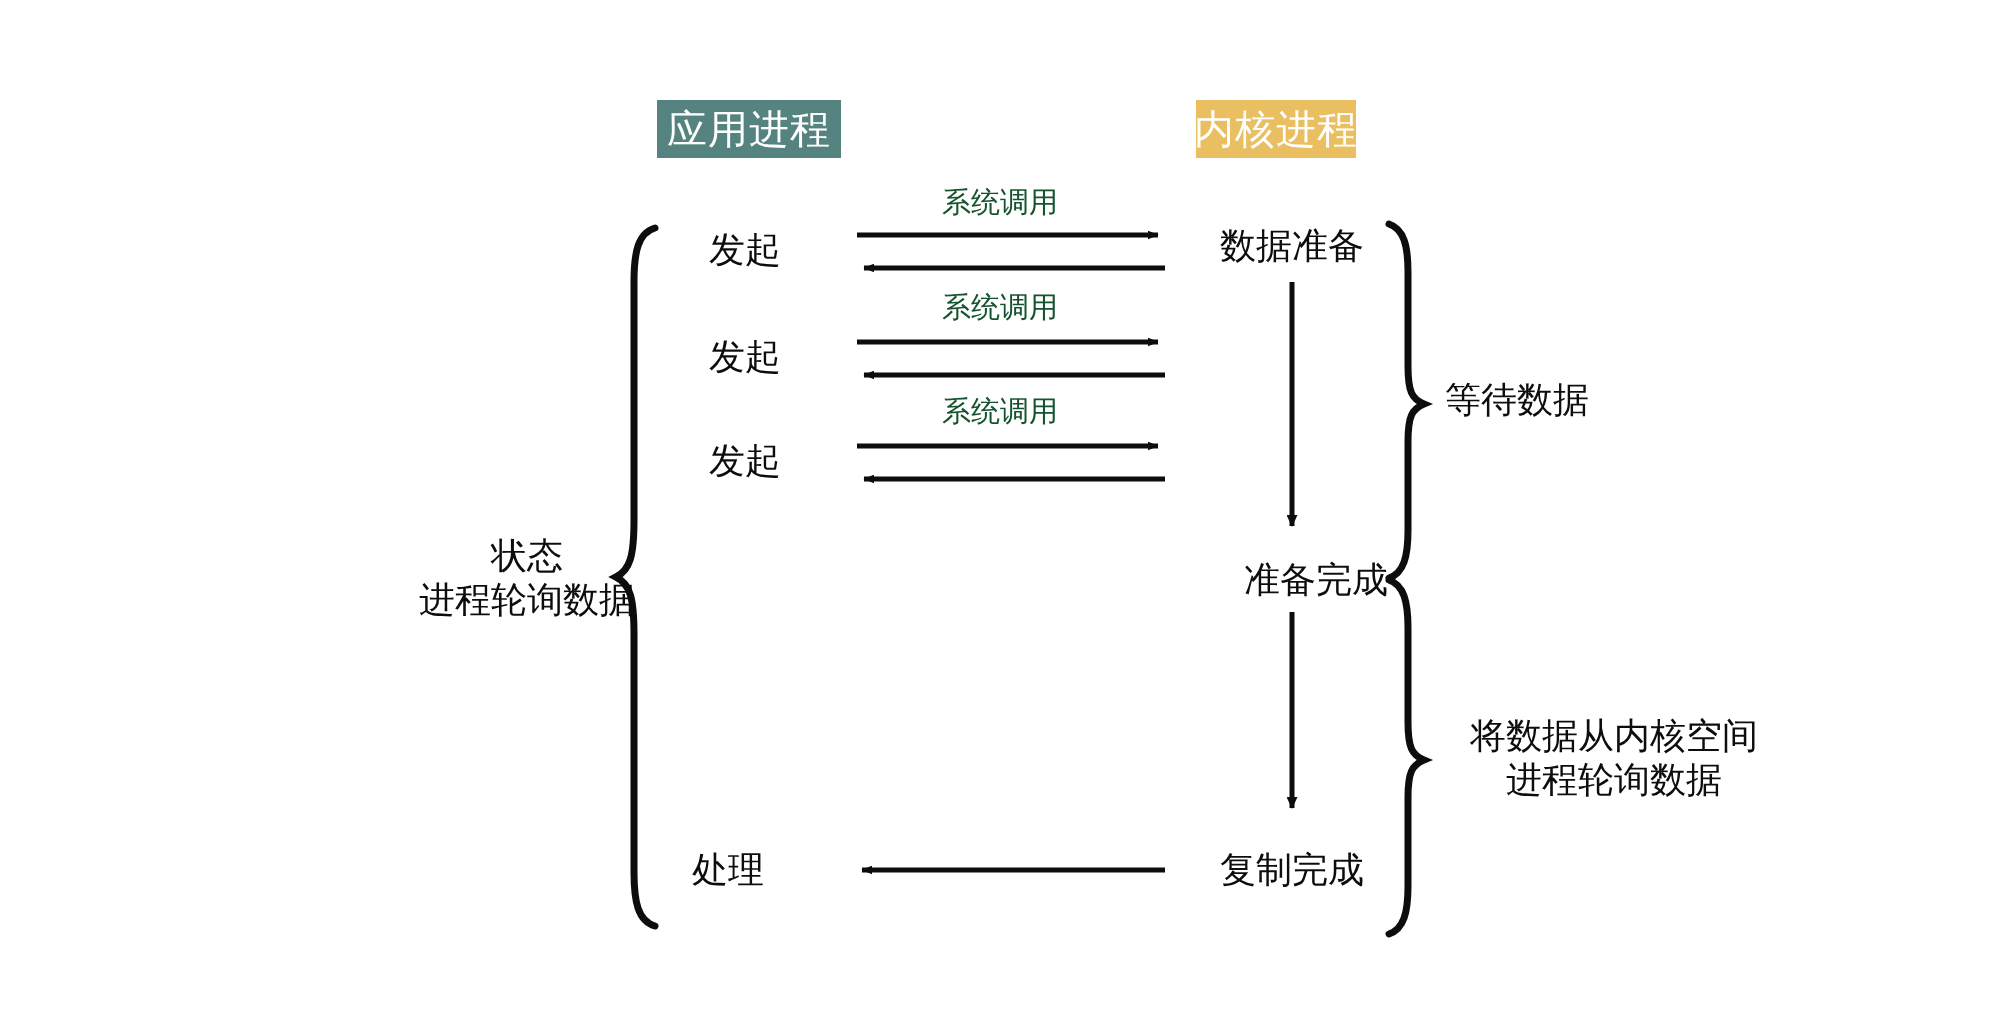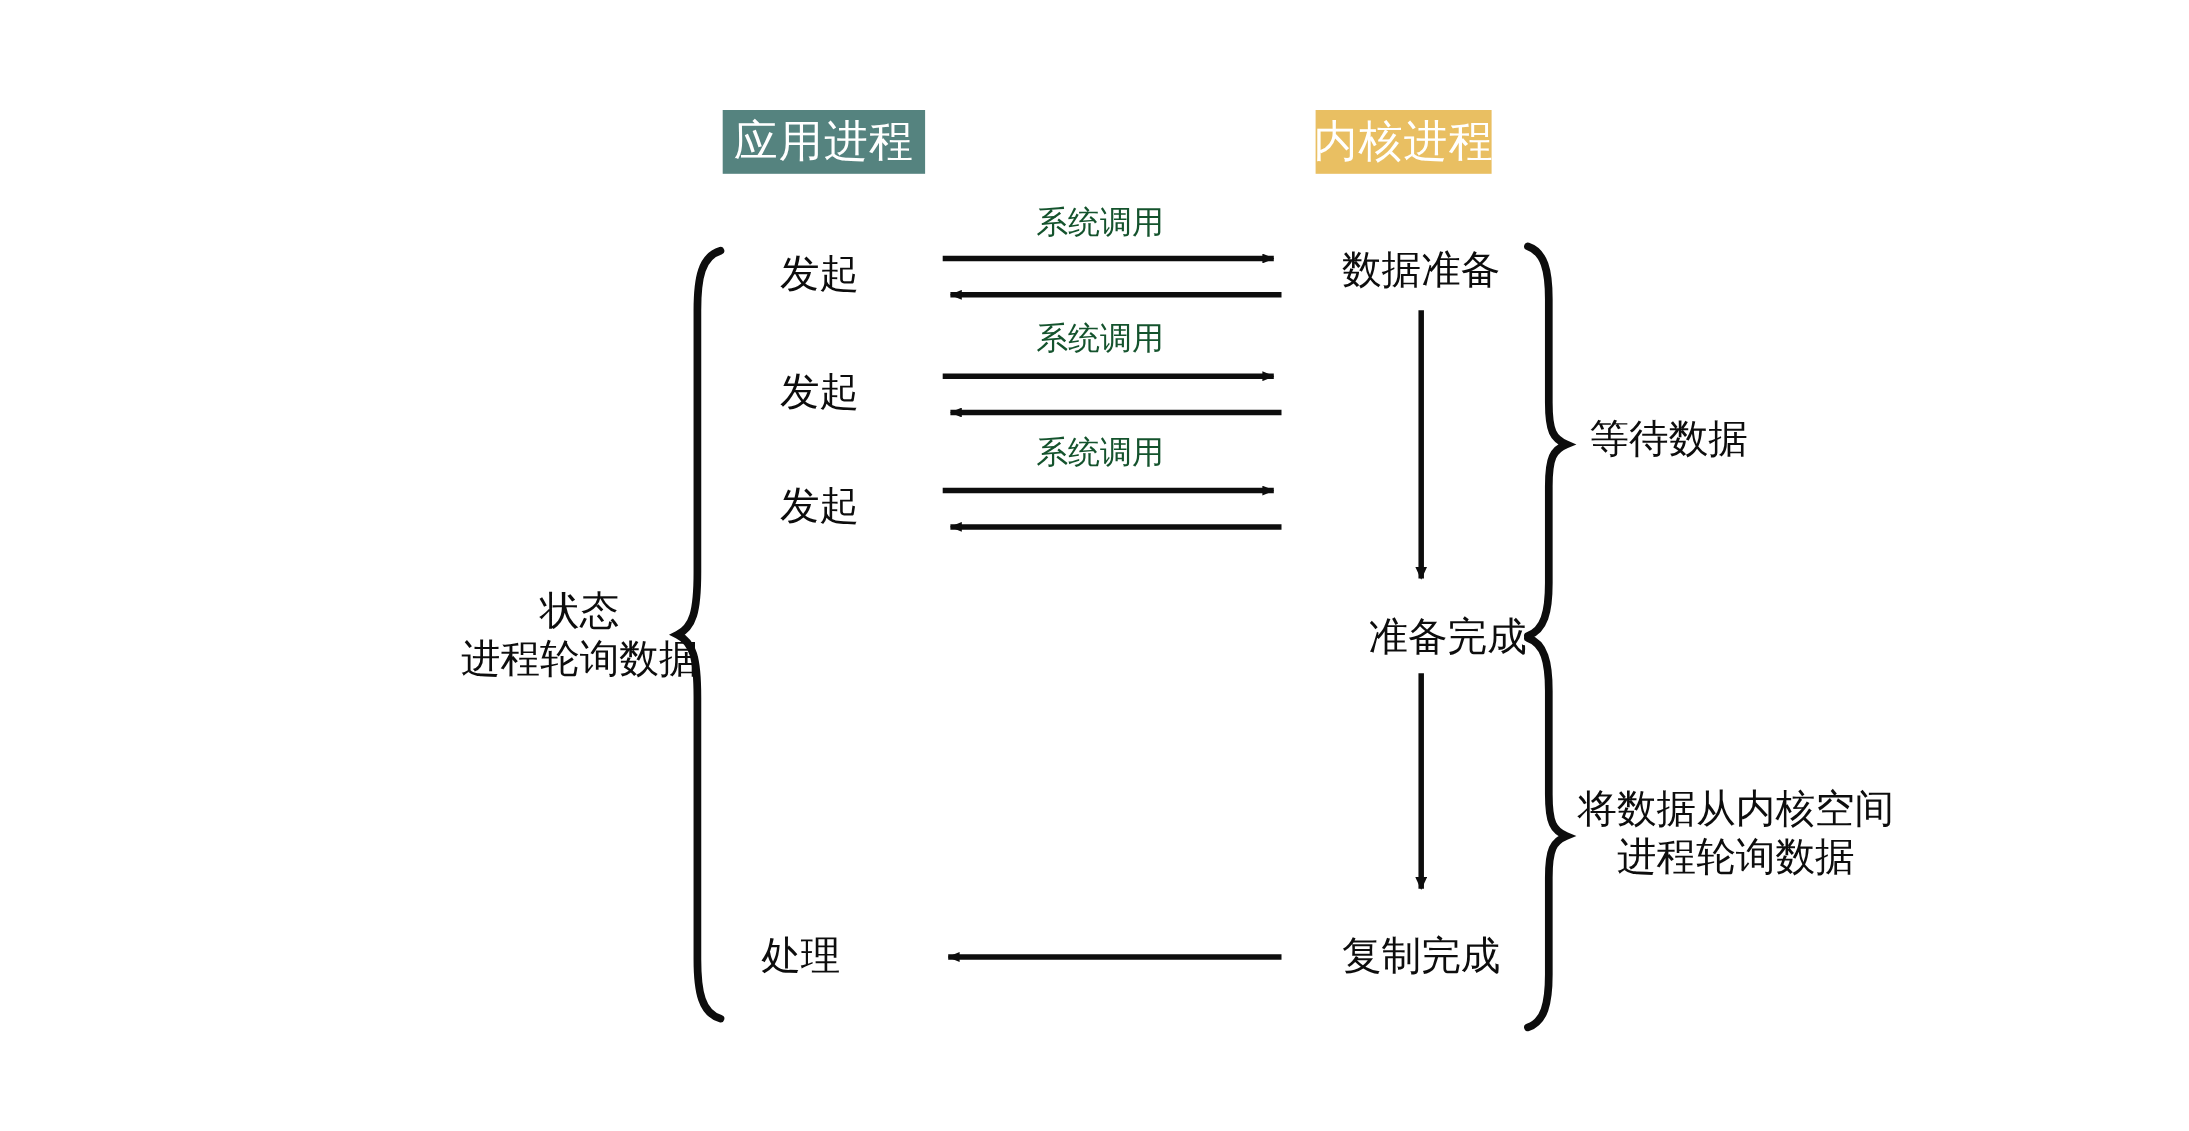--- a/index.html
+++ b/index.html
@@ -173,18 +173,18 @@
   <div class="calllabel" style="left:1000px; top:412px;">系统调用</div>
 
   <div class="node" style="left:1292px; top:246px;">数据准备</div>
   <div class="node" style="left:1292px; top:580px;margin-left:24px;">准备完成</div>
   <div class="node" style="left:1292px; top:870px;">复制完成</div>
 
   <div class="node multi" style="left:1517px; top:400px; width:260px;">
     <div>等待数据</div>
   </div>
 
-  <div class="node multi" style="left:1578px; top:758px; width:330px;">
+  <div class="node multi" style="left:1614px; top:758px; width:330px;">
     <div>将数据从内核空间</div>
     <div>进程轮询数据</div>
   </div>
 
 </div>
 
 </body></html>

